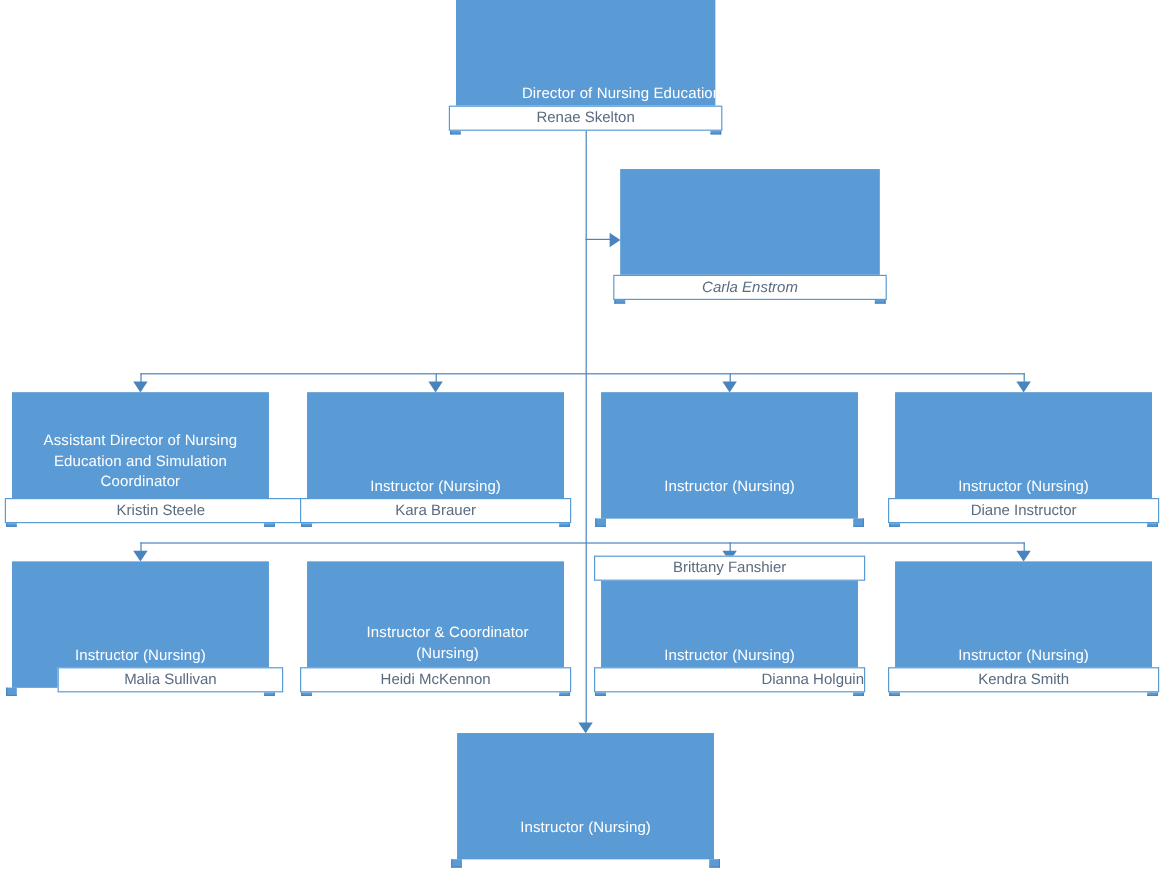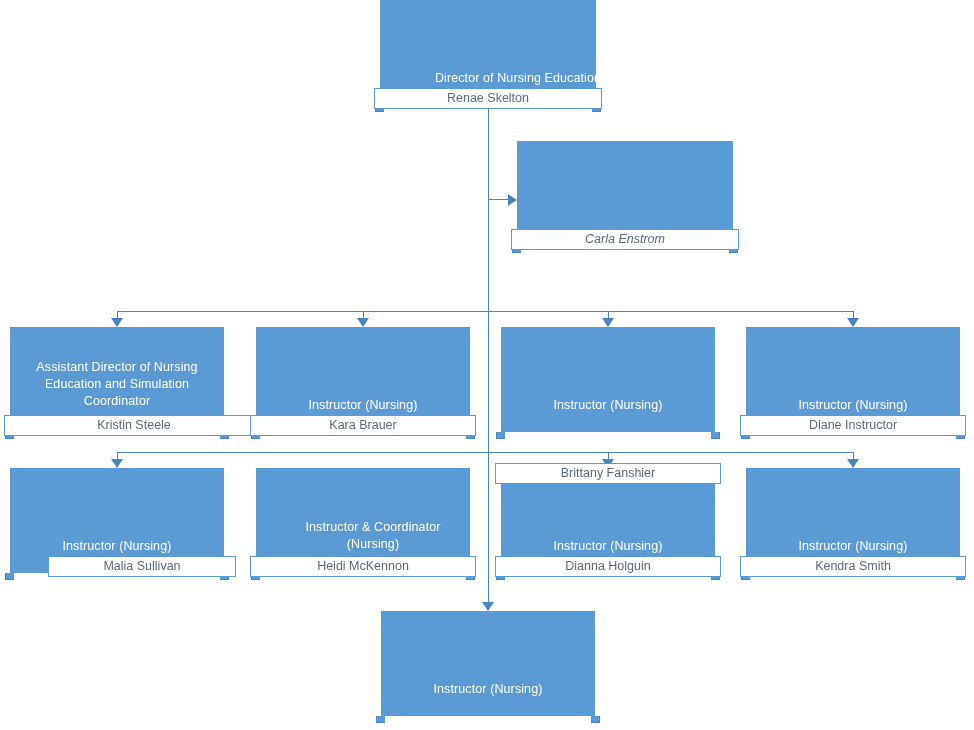--- a/index.html
+++ b/index.html
@@ -183,21 +183,21 @@
     <div class="ribbon-tail left" style="left:-5px; top:105px;"></div>
     <div class="ribbon-tail right" style="left:210px; top:105px;"></div>
     <div class="ribbon" style="left:-6px; top:88px; width:226px;">Heidi McKennon</div>
   </div>
 
   <div class="node" style="left:501px; top:468px; width:214px; height:105px;">
     <div class="node-box" style="width:214px; height:105px;"></div>
     <div class="node-title" style="top:70px; padding:0 8px;">Instructor (Nursing)</div>
     <div class="ribbon-tail left" style="left:-5px; top:105px;"></div>
     <div class="ribbon-tail right" style="left:210px; top:105px;"></div>
-    <div class="ribbon" style="left:-6px; top:88px; width:226px;">Dianna Holguin</div>
+    <div class="ribbon" style="left:-6px; top:88px; width:226px;text-align:right;">Dianna Holguin</div>
   </div>
 
   <div class="node" style="left:746px; top:468px; width:214px; height:105px;">
     <div class="node-box" style="width:214px; height:105px;"></div>
     <div class="node-title" style="top:70px; padding:0 8px;">Instructor (Nursing)</div>
     <div class="ribbon-tail left" style="left:-5px; top:105px;"></div>
     <div class="ribbon-tail right" style="left:210px; top:105px;"></div>
     <div class="ribbon" style="left:-6px; top:88px; width:226px;">Kendra Smith</div>
   </div>
 

